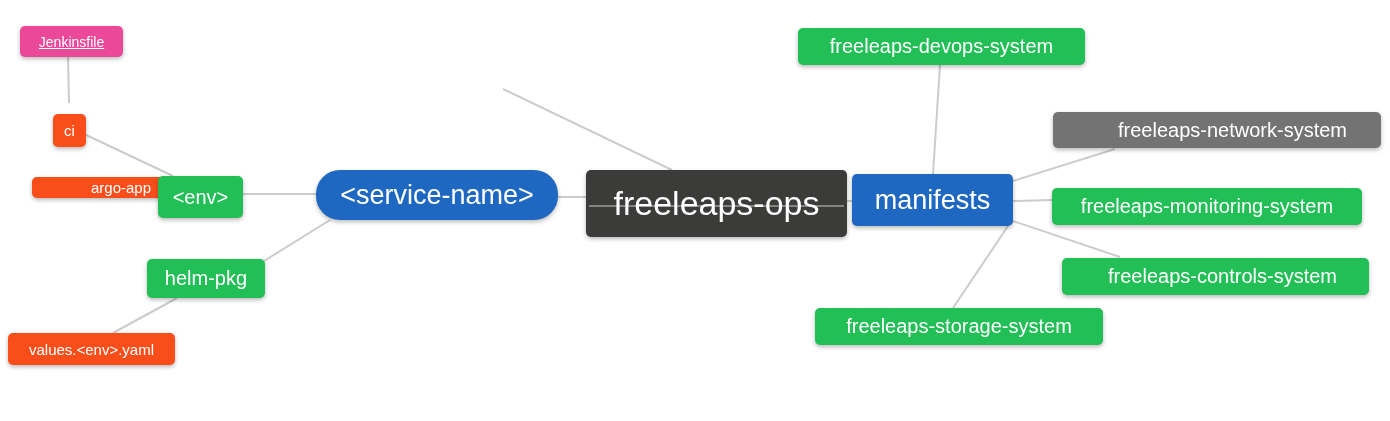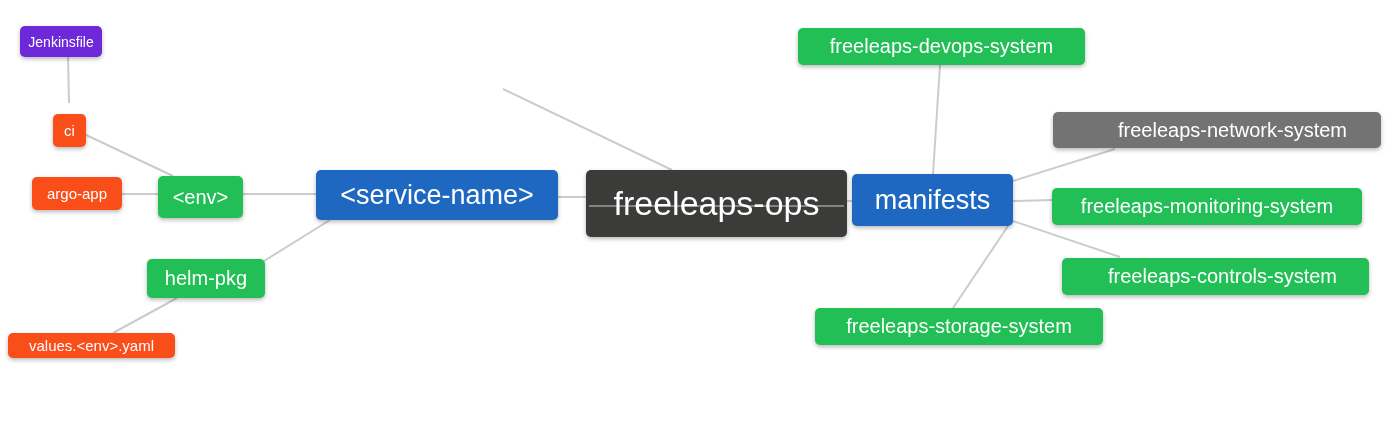--- a/index.html
+++ b/index.html
@@ -62,39 +62,39 @@
       <line x1="503" y1="89" x2="672" y2="170" stroke="#cccccc" stroke-width="2"></line>
       <line x1="558" y1="197" x2="586" y2="197" stroke="#cccccc" stroke-width="2"></line>
       <line x1="847" y1="201" x2="852" y2="201" stroke="#cccccc" stroke-width="2"></line>
       <line x1="933" y1="174" x2="940" y2="65" stroke="#cccccc" stroke-width="2"></line>
       <line x1="1013" y1="181" x2="1115" y2="149" stroke="#cccccc" stroke-width="2"></line>
       <line x1="1013" y1="201" x2="1052" y2="200" stroke="#cccccc" stroke-width="2"></line>
       <line x1="1013" y1="221" x2="1120" y2="257" stroke="#cccccc" stroke-width="2"></line>
       <line x1="1008" y1="226" x2="953" y2="308" stroke="#cccccc" stroke-width="2"></line>
     </svg>
 
-<div class="node" style="left: 20px; top: 26px; width: 82px; height: 31px; background: #6d28d9; font-size: 14px;">
+<div class="node" style="left: 20px; top: 26px; width: 103px; height: 31px; background: #ec4899; font-size: 14px; text-decoration: underline;">
       <span class="node-label">Jenkinsfile</span>
     </div>
     <div class="node" style="left: 53px; top: 103px; width: 33px; height: 33px; background: rgb(249, 78, 26); font-size: 15px; margin-top: 11px;">
       <span class="node-label">ci</span>
     </div>
-    <div class="node" style="left: 32px; top: 177px; width: 90px; height: 33px; background: rgb(249, 78, 26); font-size: 15px;">
+    <div class="node" style="left: 32px; top: 177px; width: 90px; height: 21px; background: rgb(249, 78, 26); font-size: 15px; padding-left: 44px;">
       <span class="node-label">argo-app</span>
     </div>
     <div class="node" style="left: 158px; top: 176px; width: 85px; height: 42px; background: rgb(33, 191, 85); font-size: 20px;">
       <span class="node-label">&lt;env&gt;</span>
     </div>
     <div class="node" style="left: 147px; top: 259px; width: 118px; height: 39px; background: rgb(33, 191, 85); font-size: 20px;">
       <span class="node-label">helm-pkg</span>
     </div>
-    <div class="node" style="left: 8px; top: 333px; width: 167px; height: 25px; background: rgb(249, 78, 26); font-size: 15px;">
+    <div class="node" style="left: 8px; top: 333px; width: 167px; height: 32px; background: rgb(249, 78, 26); font-size: 15px;">
       <span class="node-label">values.&lt;env&gt;.yaml</span>
     </div>
-    <div class="node" style="left: 316px; top: 170px; width: 242px; height: 50px; background: rgb(31, 104, 193); font-size: 27px;">
+    <div class="node" style="left: 316px; top: 170px; width: 242px; height: 50px; background: rgb(31, 104, 193); font-size: 27px; border-radius: 24px;">
       <span class="node-label">&lt;service-name&gt;</span>
     </div>
     <div class="node" style="left: 852px; top: 174px; width: 161px; height: 52px; background: rgb(31, 104, 193); font-size: 27px;">
       <span class="node-label">manifests</span>
     </div>
     <div class="node" style="left: 586px; top: 170px; width: 261px; height: 67px; background: rgb(59, 59, 57); font-size: 34px;">
       <div class="overlay-line"></div>
       <span class="node-label">freeleaps-ops</span>
     </div>
     <div class="node" style="left: 798px; top: 28px; width: 287px; height: 37px; background: rgb(33, 191, 85); font-size: 20px;">

